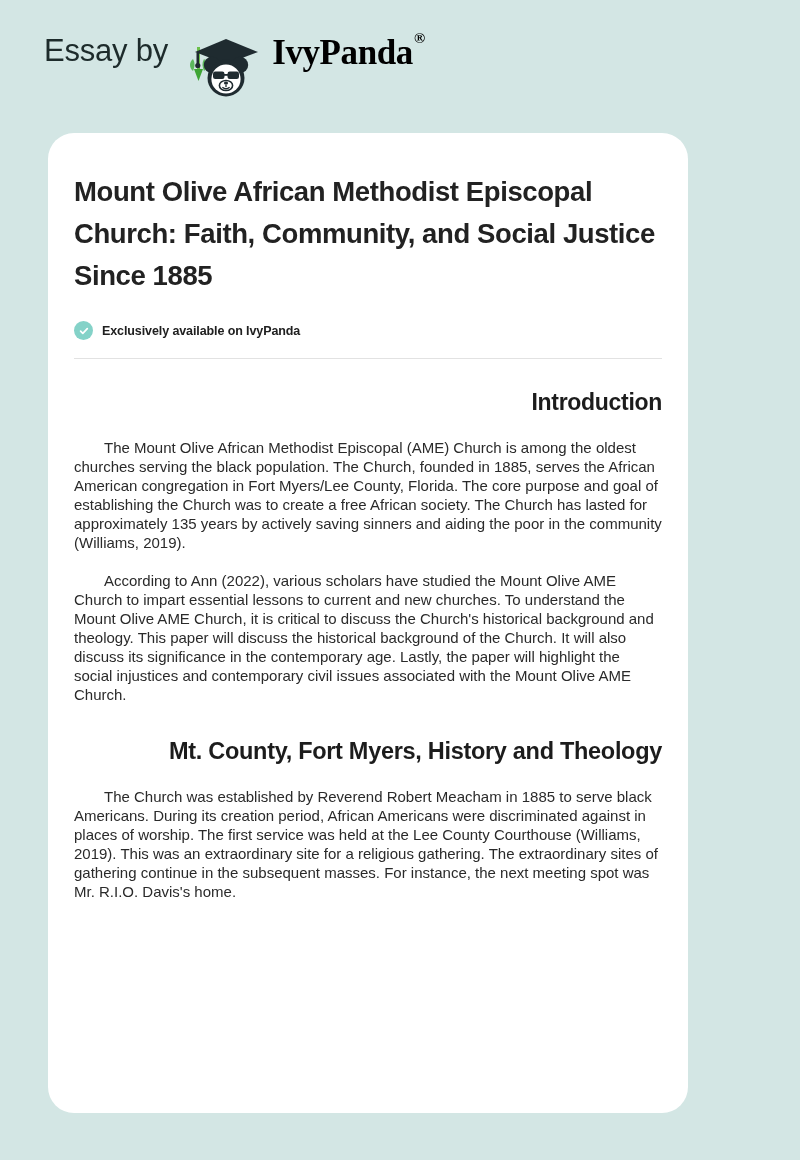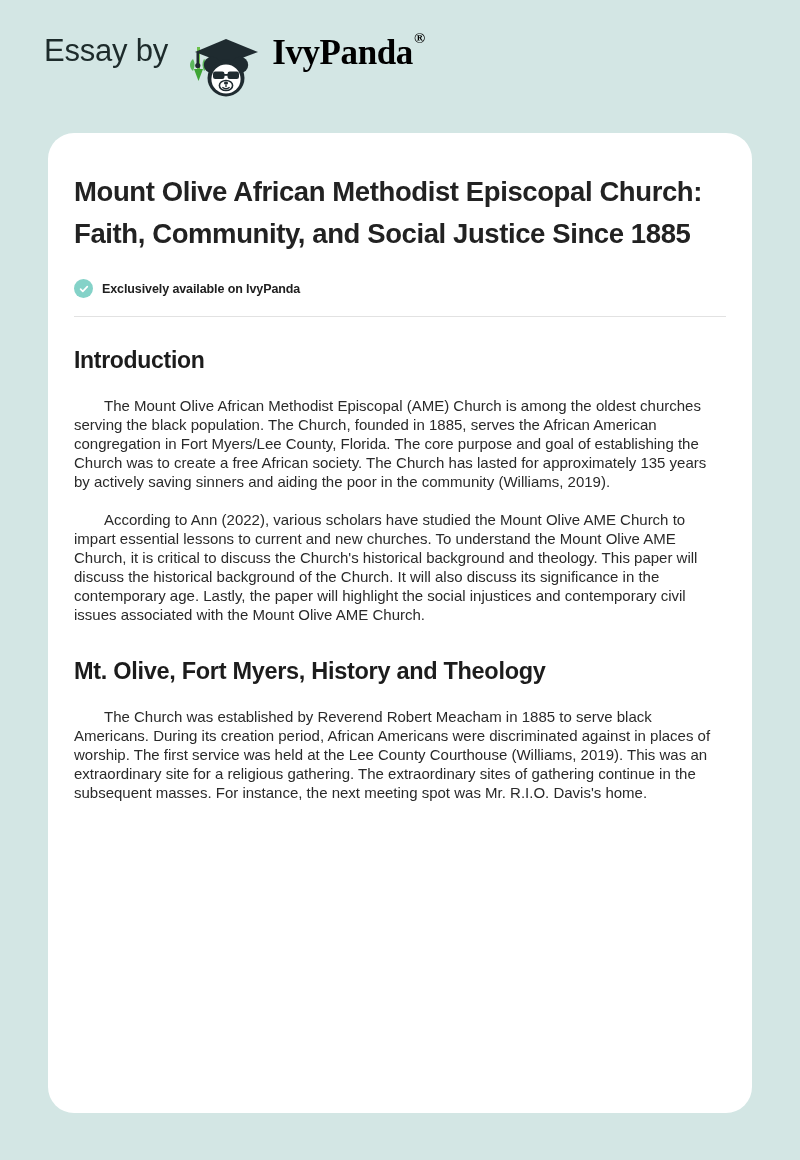--- a/index.html
+++ b/index.html
@@ -67,21 +67,21 @@
     position: relative;
     top: -8px;
     left: 1px;
   }
 
   
   .paper-card {
     position: absolute;
     left: 48px;
     top: 133px;
-    width: 704px;
+    width: 640px;
     height: 980px;
     background: #ffffff;
     border-radius: 26px;
     padding: 38px 26px 0 26px;
     overflow: hidden;
   }
 
   .card-inner {
     padding-left: 0;
     padding-right: 0;
@@ -131,20 +131,21 @@
     margin-bottom: 0;
   }
 
   .section-heading {
     font-size: 23px;
     font-weight: bold;
     color: #1c1c1c;
     letter-spacing: -0.3px;
     margin-top: 30px;
     margin-bottom: 0;
+    text-align: right;
   }
 
   .section-heading.h2-major {
     font-size: 23.5px;
     margin-top: 34px;
   }
 
   .body-par {
     font-size: 15px;
     line-height: 19px;
@@ -217,17 +218,17 @@
       </span>
       <span class="exclusive-label">Exclusively available on IvyPanda</span>
     </div>
 
     <div class="divider"></div>
 
     <h2 class="section-heading">Introduction</h2>
     <p class="body-par first-after-heading">The Mount Olive African Methodist Episcopal (AME) Church is among the oldest churches serving the black population. The Church, founded in 1885, serves the African American congregation in Fort Myers/Lee County, Florida. The core purpose and goal of establishing the Church was to create a free African society. The Church has lasted for approximately 135 years by actively saving sinners and aiding the poor in the community (Williams, 2019).</p>
     <p class="body-par">According to Ann (2022), various scholars have studied the Mount Olive AME Church to impart essential lessons to current and new churches. To understand the Mount Olive AME Church, it is critical to discuss the Church's historical background and theology. This paper will discuss the historical background of the Church. It will also discuss its significance in the contemporary age. Lastly, the paper will highlight the social injustices and contemporary civil issues associated with the Mount Olive AME Church.</p>
 
-    <h2 class="section-heading h2-major">Mt. Olive, Fort Myers, History and Theology</h2>
+    <h2 class="section-heading h2-major">Mt. County, Fort Myers, History and Theology</h2>
     <p class="body-par first-after-heading">The Church was established by Reverend Robert Meacham in 1885 to serve black Americans. During its creation period, African Americans were discriminated against in places of worship. The first service was held at the Lee County Courthouse (Williams, 2019). This was an extraordinary site for a religious gathering. The extraordinary sites of gathering continue in the subsequent masses. For instance, the next meeting spot was Mr. R.I.O. Davis's home.</p>
 
   </div>
 </div>
 
 </body></html>

